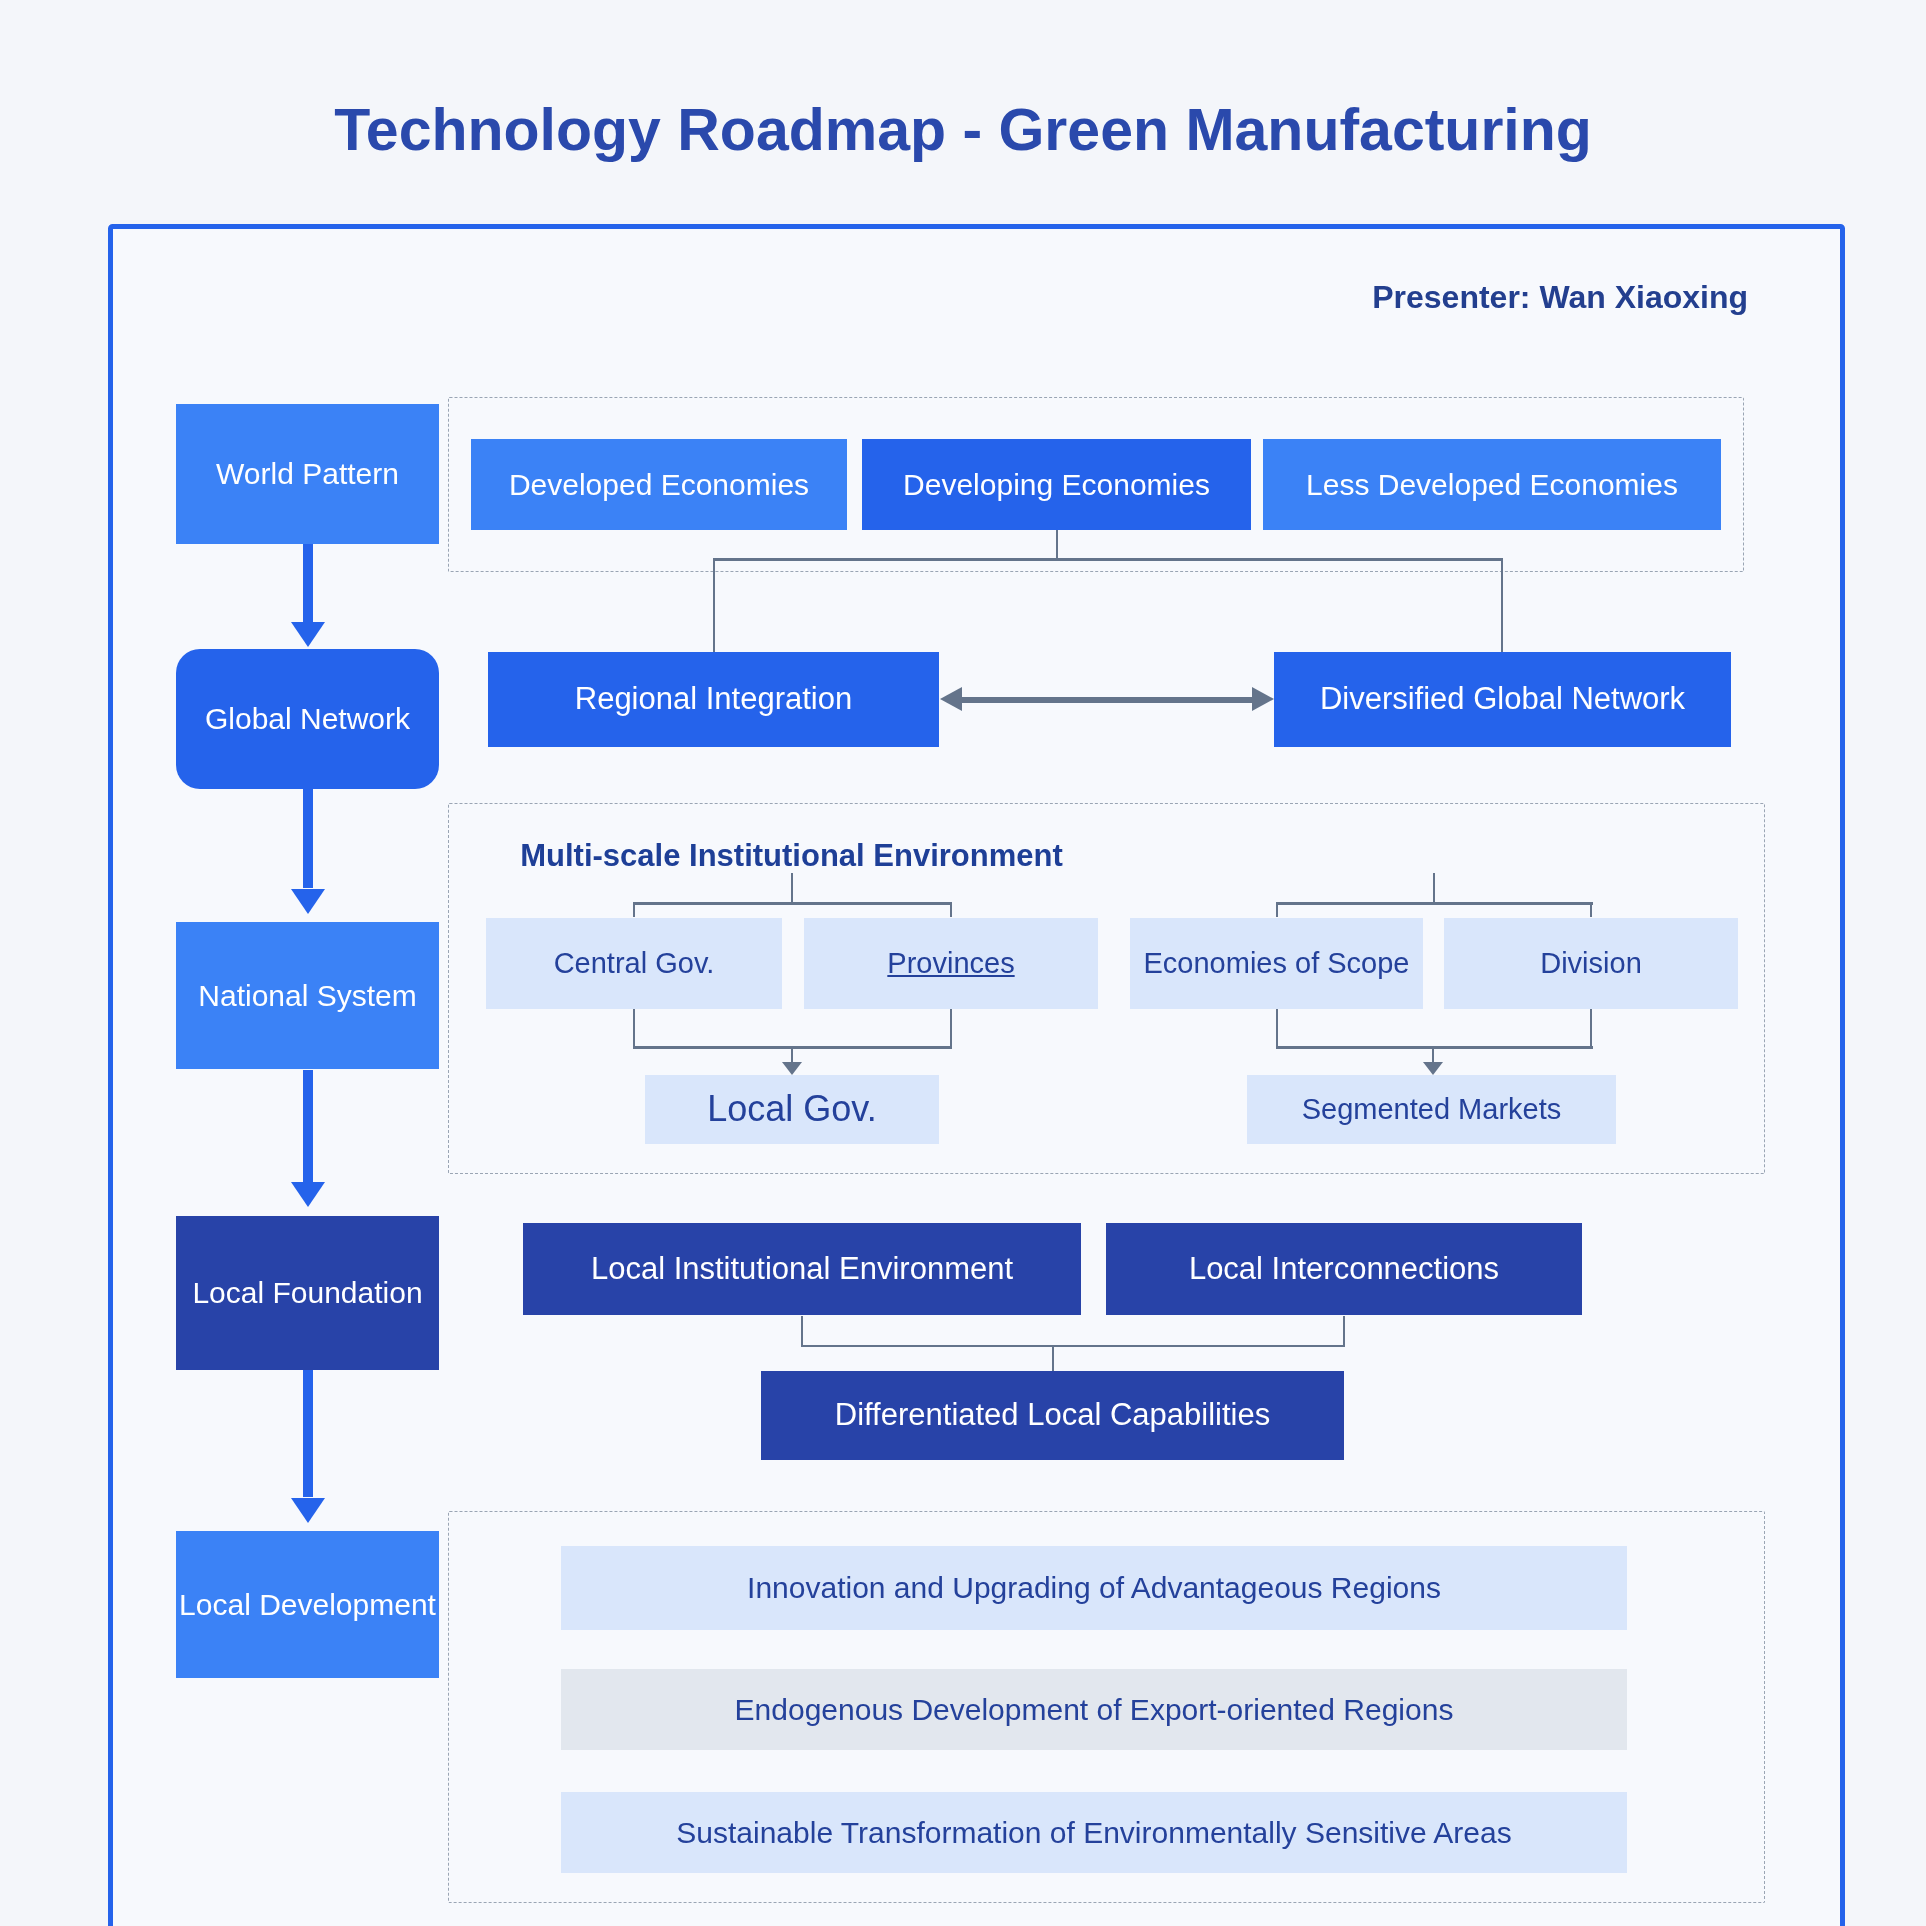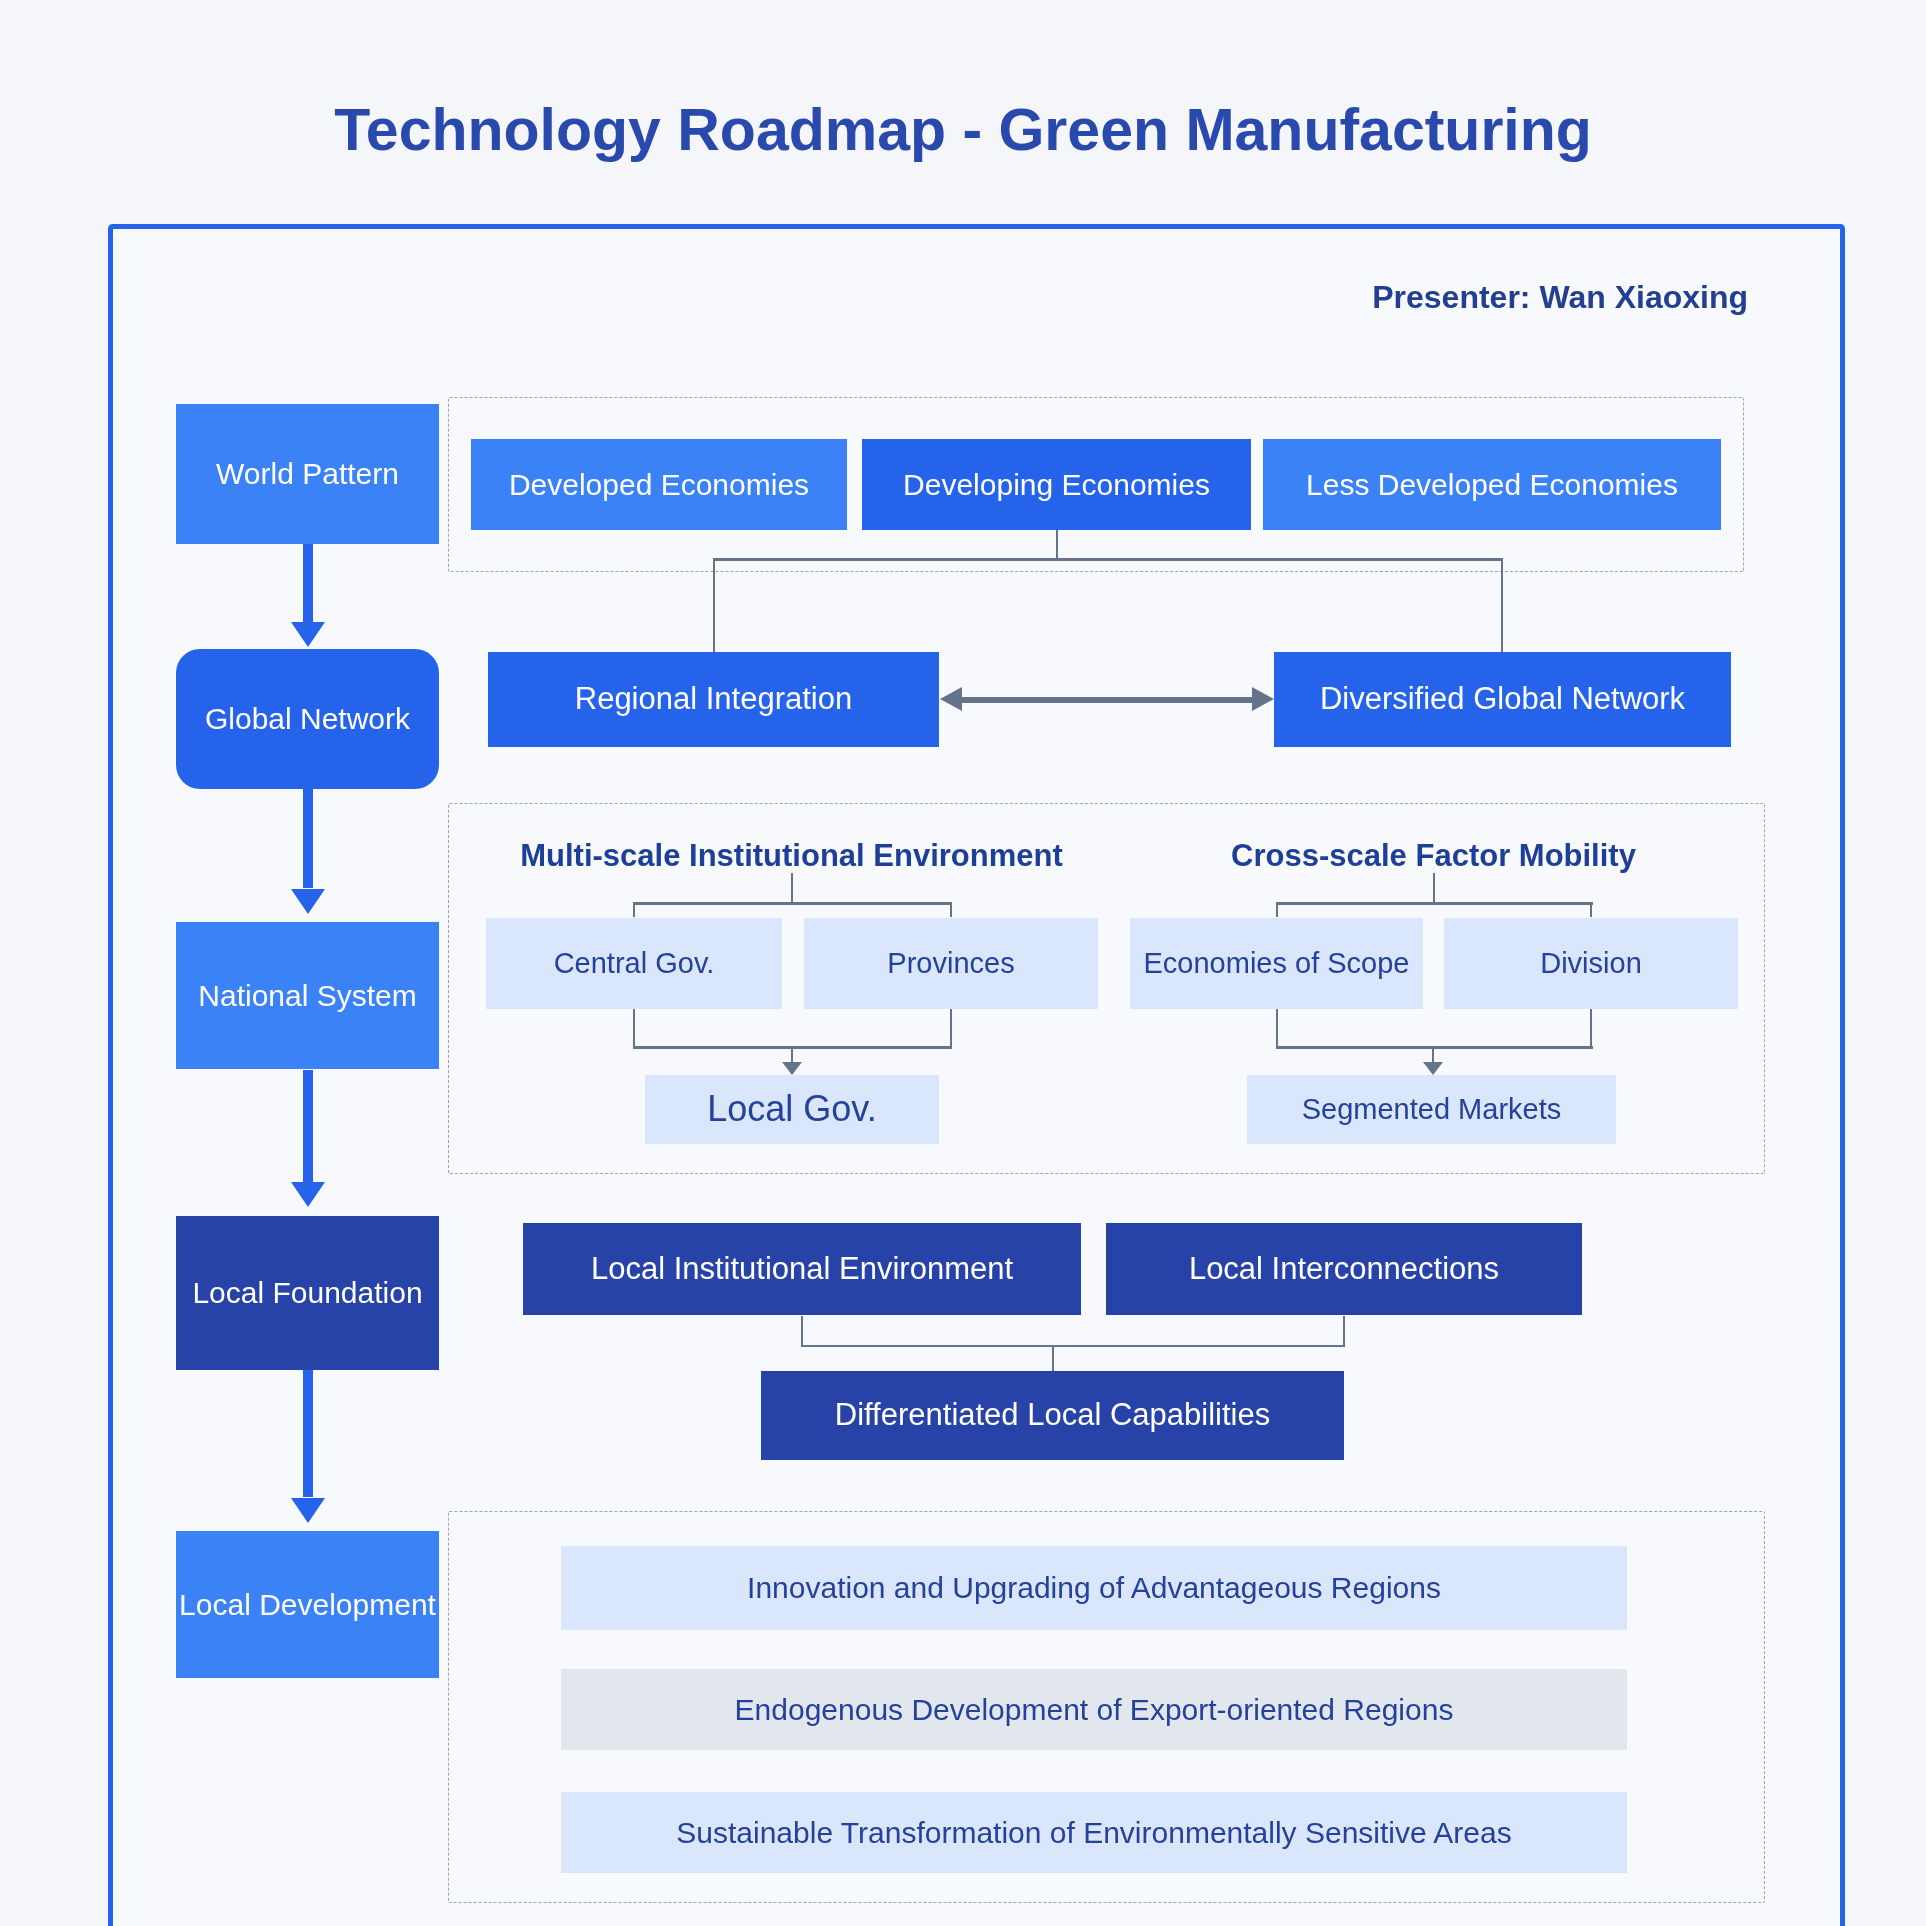--- a/index.html
+++ b/index.html
@@ -105,34 +105,33 @@
   <div class="box bg-royal" style="left:375px;top:423px;width:451px;height:95px;font-size:31px;">Regional Integration</div>
   <div class="box bg-royal" style="left:1161px;top:423px;width:457px;height:95px;font-size:31px;">Diversified Global Network</div>
 
   <div class="tri-left-gray" style="left:827px;top:458px;"></div>
   <div class="cline" style="left:849px;top:468px;width:290px;height:6.2px;"></div>
   <div class="tri-right-gray" style="left:1139px;top:458px;"></div>
 
   <div class="dashed-group" style="left:335px;top:574px;width:1317px;height:371px;"></div>
 
   <div class="group-heading" style="left:351px;top:609px;width:655px;">Multi-scale Institutional Environment</div>
-  <div class="group-heading" style="left:993px;top:609px;width:655px;">Cross-scale Factor Mobility</div>
 
   <div class="cline" style="left:678px;top:644px;width:1.5px;height:31px;"></div>
   <div class="cline" style="left:520px;top:673px;width:319px;height:3.1px;"></div>
   <div class="cline" style="left:520px;top:673px;width:1.5px;height:15.4px;"></div>
   <div class="cline" style="left:837px;top:673px;width:1.5px;height:15.4px;"></div>
 
   <div class="cline" style="left:1320px;top:644px;width:1.5px;height:31px;"></div>
   <div class="cline" style="left:1163px;top:673px;width:317px;height:3.1px;"></div>
   <div class="cline" style="left:1163px;top:673px;width:1.5px;height:15.4px;"></div>
   <div class="cline" style="left:1477px;top:673px;width:1.5px;height:15.4px;"></div>
 
   <div class="box bg-lightblue" style="left:373px;top:689px;width:296px;height:91px;font-size:29px;">Central Gov.</div>
-  <div class="box bg-lightblue" style="left:691px;top:689px;width:294px;height:91px;font-size:29px;">Provinces</div>
+  <div class="box bg-lightblue" style="left:691px;top:689px;width:294px;height:91px;font-size:29px;text-decoration:underline;">Provinces</div>
   <div class="box bg-lightblue" style="left:1017px;top:689px;width:293px;height:91px;font-size:29px;line-height:1.4;">Economies of Scope</div>
   <div class="box bg-lightblue" style="left:1331px;top:689px;width:294px;height:91px;font-size:29px;">Division</div>
 
   <div class="cline" style="left:520px;top:780px;width:1.5px;height:39px;"></div>
   <div class="cline" style="left:837px;top:780px;width:1.5px;height:39px;"></div>
   <div class="cline" style="left:520px;top:817px;width:319px;height:3.1px;"></div>
   <div class="cline" style="left:678px;top:820px;width:1.5px;height:14px;"></div>
   <div class="tri-down-gray" style="left:669px;top:833px;"></div>
 
   <div class="cline" style="left:1163px;top:780px;width:1.5px;height:39px;"></div>

